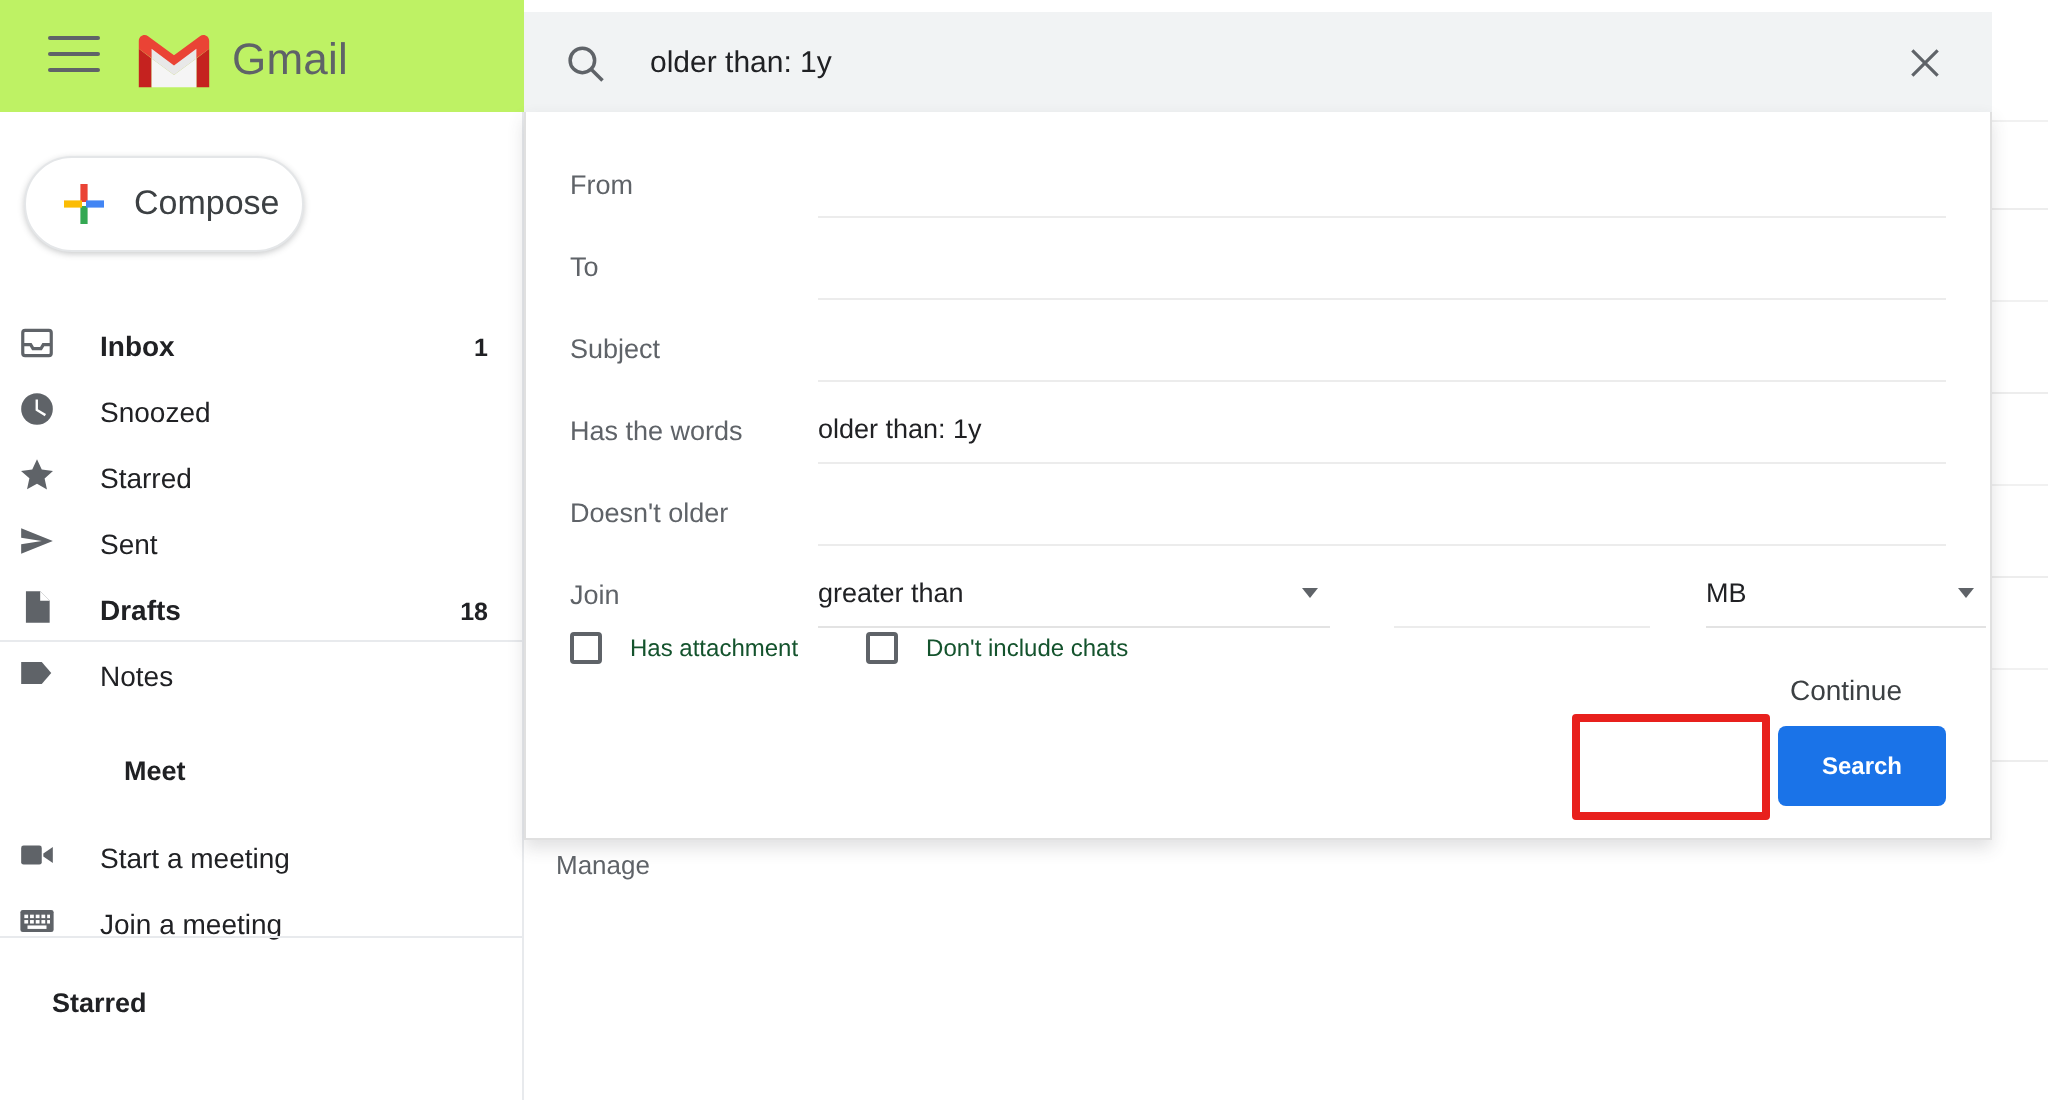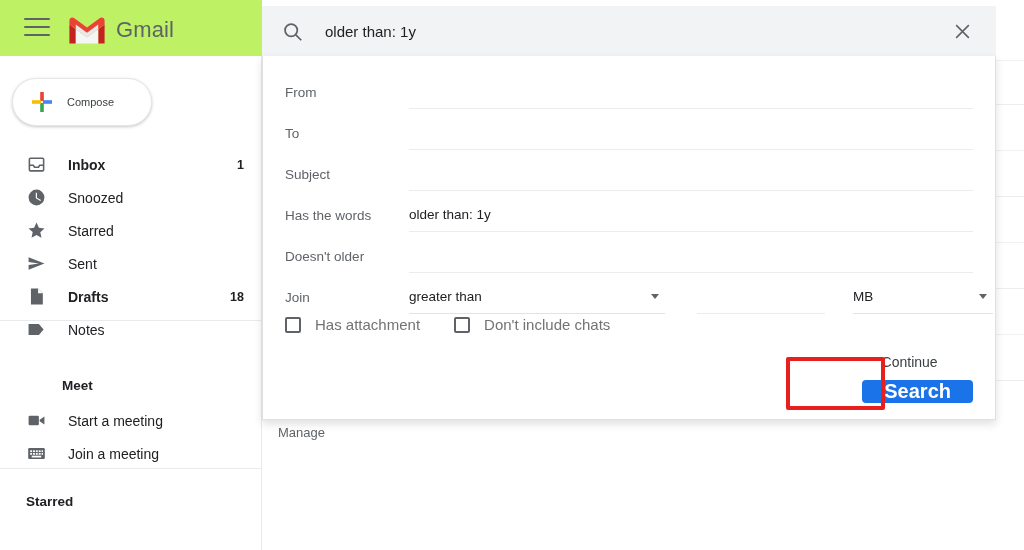--- a/index.html
+++ b/index.html
@@ -28,26 +28,26 @@
 
   
   .sidebar { position:absolute; left:0; top:56px; width:262px; bottom:0; background:#fff; border-right:1px solid #e8eaed; }
   .compose {
     position:absolute; left:12px; top:22px; width:140px; height:48px;
     border-radius:24px; background:#fff; border:1px solid #e4e6e8;
     box-shadow:0 1px 3px rgba(60,64,67,.28);
     display:flex; align-items:center; cursor:pointer;
   }
   .compose-plus { width:22px; height:22px; margin-left:18px; position:relative; }
-  .compose-label { font-size:11px; color:#3c4043; margin-left:14px; }
+  .compose-label { font-size:17px; color:#3c4043; margin-left:14px; }
 
   .nav { position:absolute; left:0; top:92px; width:262px; }
   .nav-item {
-    display:flex; align-items:center; height:33px;
-    padding-left:26px; padding-right:18px; cursor:pointer;
+    display:flex; align-items:flex-end; height:33px;
+    padding-left:8px; padding-right:18px; cursor:pointer;
     border-top-right-radius:16px; border-bottom-right-radius:16px;
   }
   .nav-icon { width:20px; height:20px; display:flex; align-items:center; justify-content:center; flex:0 0 20px; color:#5f6368; }
   .nav-label { font-size:14px; color:#202124; margin-left:22px; flex:1; }
   .nav-label.bold { font-weight:bold; }
   .nav-count { font-size:12.5px; color:#5f6368; }
   .nav-count.bold { font-weight:bold; color:#202124; }
 
   .sec-divider { position:absolute; left:0; width:262px; height:1px; background:#e8eaed; }
   .sec-title { position:absolute; left:26px; font-size:13.5px; color:#202124; font-weight:bold; }
@@ -74,33 +74,33 @@
   .fline { flex:1; position:relative; height:34px; display:flex; align-items:center; border-bottom:1px solid #ececec; }
   .fvalue { font-size:13.5px; color:#202124; }
 
   .sel { position:relative; height:34px; display:flex; align-items:center; border-bottom:1px solid #e3e3e3; cursor:pointer; }
   .sel-text { font-size:13.5px; color:#202124; }
   .sel-arrow { position:absolute; right:6px; top:14px; width:0;height:0;
                border-left:4.5px solid transparent; border-right:4.5px solid transparent; border-top:5px solid #5f6368; }
 
   .checkrow { position:absolute; left:22px; top:260px; display:flex; align-items:center; }
   .cbox { width:16px; height:16px; border:2px solid #5f6368; border-radius:2px; background:#fff; cursor:pointer; flex:0 0 16px; }
-  .clabel { font-size:15px; color:#737373; margin-left:14px; }
+  .clabel { font-size:12px; color:#14532d; margin-left:14px; }
 
   .btnrow { position:absolute; right:22px; bottom:16px; display:flex; align-items:center;flex-direction:column; }
   .btn-continue {
     height:36px; padding:0 18px; background:#fff; border:none;
     font-size:14px; color:#3c4043; cursor:pointer;
     font-family:"Liberation Sans", sans-serif; border-radius:3px;
     display:flex; align-items:center; justify-content:center;
   }
   .highlight-box { position:absolute; left:786px; top:357px; width:99px; height:53px; border:4px solid #e8201d; border-radius:2px; pointer-events:none; }
   .btn-search {
-    height:23px; padding:0 22px; background:#1a73e8; border:none; border-radius:4px;
-    font-size:20px; color:#fff; font-weight:bold; cursor:pointer;
+    height:40px; padding:0 22px; background:#1a73e8; border:none; border-radius:4px;
+    font-size:12px; color:#fff; font-weight:bold; cursor:pointer;
     font-family:"Liberation Sans", sans-serif; margin-left:16px;
     display:flex; align-items:center; justify-content:center;
   }
   .manage-link { position:absolute; left:278px; top:425px; font-size:13px; color:#5f6368; cursor:pointer; }
 </style>
 </head>
 <body>
 
 <div id="app">
 

